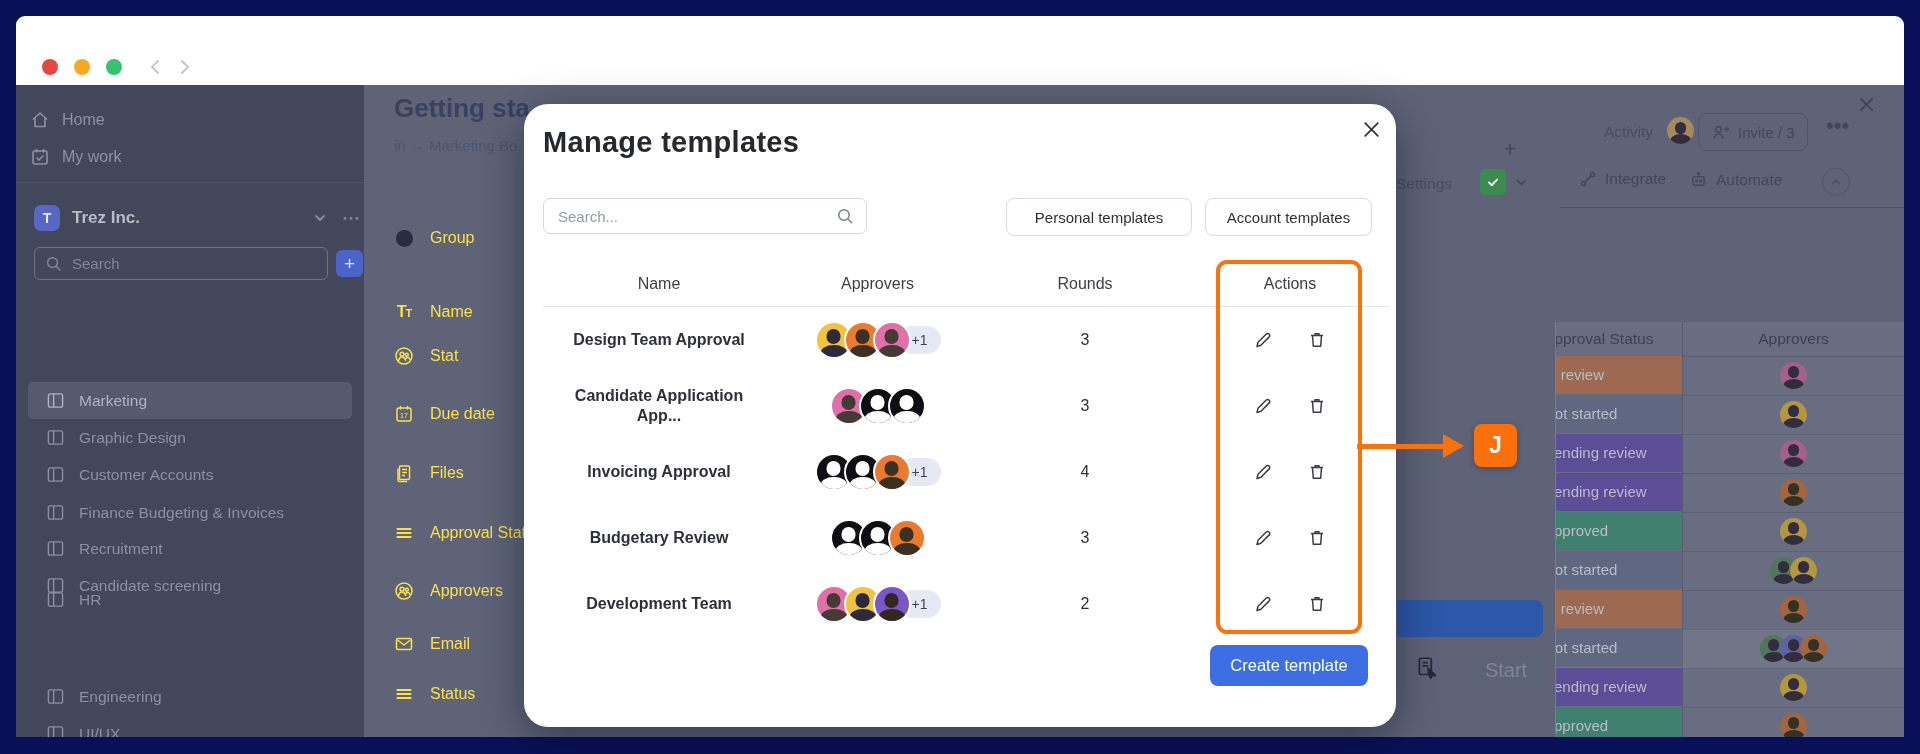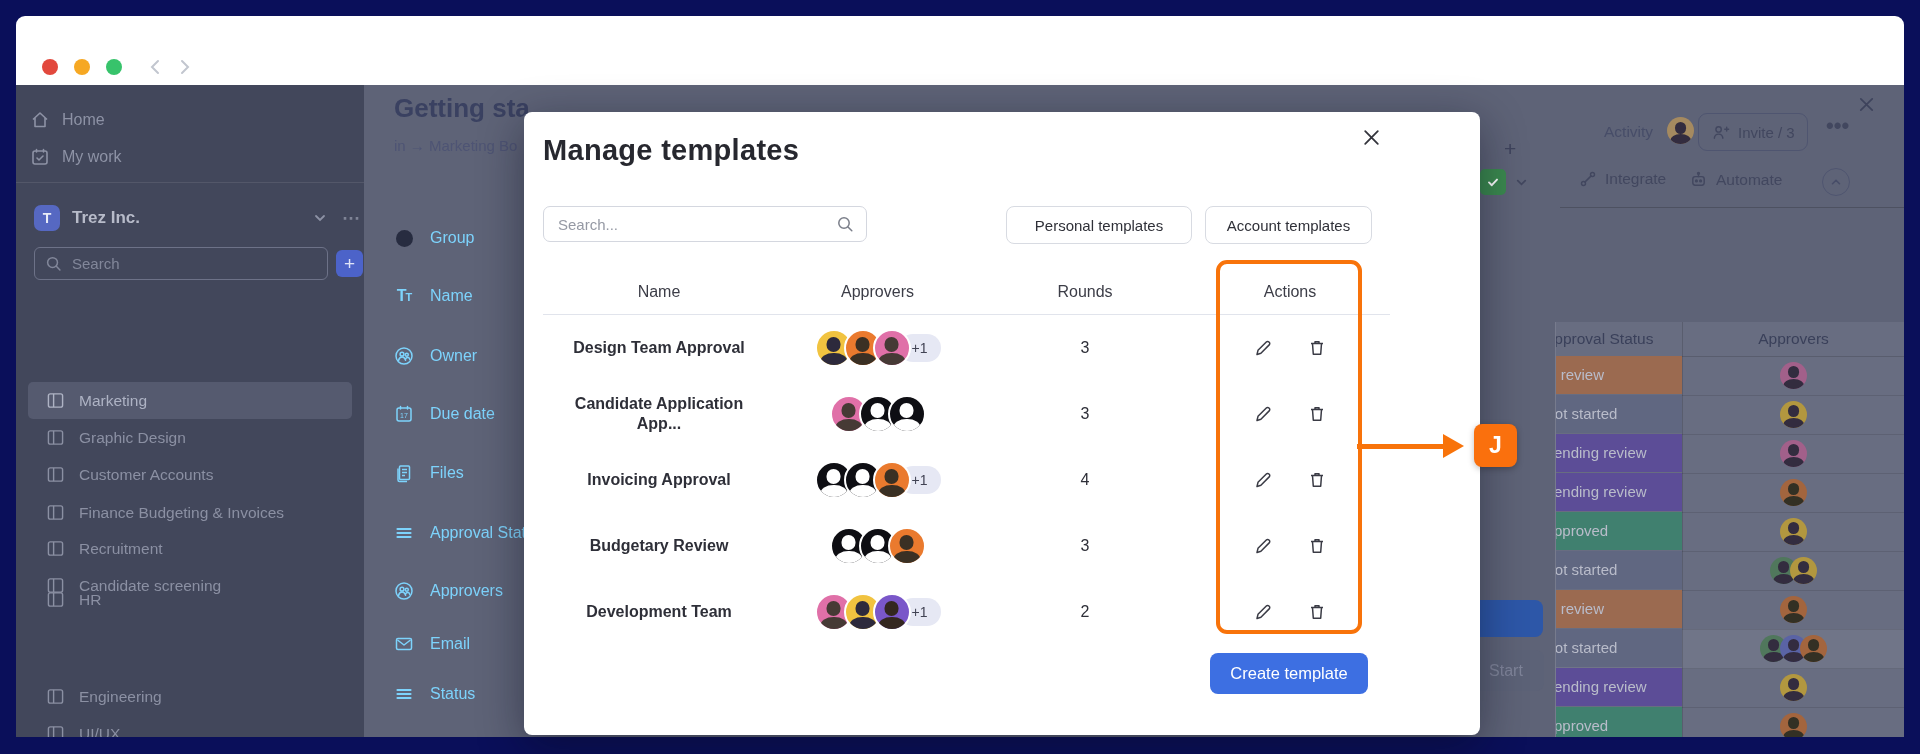--- a/index.html
+++ b/index.html
@@ -24,30 +24,30 @@
   .sb-search input{border:none;outline:none;background:transparent;color:#9da2b4;font-size:15px;width:200px;font-family:inherit;}
   .sb-search input::placeholder{color:#82879a;}
   .sb-plus{position:absolute;left:320px;top:165px;width:27px;height:27px;border-radius:6px;background:#4c63c9;color:#dfe4f8;font-size:19px;display:flex;align-items:center;justify-content:center;}
   .sb-item{position:absolute;left:12px;width:324px;height:37px;display:flex;align-items:center;gap:14px;color:#8b90a3;font-size:15.5px;padding-left:18px;box-sizing:border-box;border-radius:5px;}
   .sb-item.sel{background:#555a6f;color:#aeb3c4;}
 
   
   .main{left:348px;top:0;width:1540px;height:652px;background:#5e6377;}
   .pg-title{left:30px;top:8px;font-size:26px;font-weight:bold;color:#3a4161;white-space:nowrap;}
   .pg-crumb{left:30px;top:52px;font-size:15px;color:#4e5474;white-space:nowrap;}
-  .field{position:absolute;left:30px;height:26px;display:flex;align-items:center;gap:16px;color:#7dd3fc;font-size:16px;white-space:nowrap;}
+  .field{position:absolute;left:30px;height:26px;display:flex;align-items:center;gap:16px;color:#fde047;font-size:16px;white-space:nowrap;}
   .tticon{font-weight:bold;letter-spacing:-1px;}
   .tticon .sm{font-size:11px;}
   .tr-text{color:#474d68;font-size:15.5px;}
   .invite-btn{display:flex;align-items:center;gap:8px;border:1.5px solid #4f5570;border-radius:9px;height:38px;padding:0 12px;color:#42475f;font-size:15px;box-sizing:border-box;}
   .circle-btn{width:28px;height:28px;border:1.5px solid #4f5570;border-radius:50%;display:flex;align-items:center;justify-content:center;color:#474d68;box-sizing:border-box;}
   .chkbox{width:26px;height:26px;border-radius:5px;background:#3b8a4f;display:flex;align-items:center;justify-content:center;}
   .hr2{position:absolute;height:1px;background:rgba(0,0,0,.18);}
   .bluebar{left:1033px;top:515px;width:146px;height:37px;background:#2d57a8;border-radius:0 8px 8px 0;}
-  .startbtn{left:1104px;top:565px;width:76px;height:41px;background:#5c6277;border-radius:8px;color:#7f8499;font-size:16px;display:flex;align-items:center;justify-content:center;}
+  .startbtn{left:1104px;top:565px;width:76px;height:41px;background:#5c6277;border-radius:8px;color:#7f8499;font-size:20px;display:flex;align-items:center;justify-content:center;}
 
   
   .btable{left:1191px;top:237px;width:349px;height:415px;background:#686d81;overflow:hidden;border-left:1px solid rgba(255,255,255,.10);}
   .bt-head{position:absolute;left:0;top:0;width:100%;height:34px;color:#3a405a;font-size:15.5px;border-bottom:1px solid rgba(0,0,0,.14);}
   .bt-vline{position:absolute;left:126px;top:0;bottom:0;width:1px;background:rgba(0,0,0,.14);}
   .brow{position:absolute;left:0;width:100%;height:39px;border-bottom:1px solid rgba(0,0,0,.10);}
   .brow.hl{background:rgba(255,255,255,.06);}
   .pill{position:absolute;left:-35px;top:0;width:161px;height:38px;line-height:38px;padding-left:23px;box-sizing:border-box;color:#b9bcca;font-size:15px;white-space:nowrap;overflow:visible;}
   .pill[data-status="In review"]{background:#9b6a50;}
   .pill[data-status="Not started"]{background:#606781;}
@@ -68,21 +68,21 @@
   .av[data-variant="m-yellow"]{--bg:#b2973f;--sil:#332c3f;}
   .av[data-variant="m-orange"]{--bg:#a3653e;--sil:#333024;}
   .av[data-variant="m-green"]{--bg:#50775c;--sil:#332c3f;}
   .av[data-variant="m-blue"]{--bg:#5a63a5;--sil:#332c3f;}
   .av[data-variant="m-tan"]{--bg:#a58a60;--sil:#332c3f;}
   .av.sz34{width:34px;height:34px;border:2px solid #fff;margin-left:-9px;}
   .av.sz27{width:27px;height:27px;margin-left:-7px;}
   .av.sz27:first-child,.av.sz34:first-child{margin-left:0;}
 
   
-  .modal{left:524px;top:112px;width:956px;height:623px;background:#ffffff;border-radius:8px;box-shadow:0 12px 45px rgba(8,10,28,.45);z-index:10;}
+  .modal{left:524px;top:104px;width:872px;height:623px;background:#ffffff;border-radius:24px;box-shadow:0 12px 45px rgba(8,10,28,.45);z-index:10;}
   .m-title{left:19px;top:22px;font-size:29px;font-weight:bold;color:#27282f;letter-spacing:.3px;}
   .m-close{left:834px;top:12px;width:26px;height:26px;display:flex;align-items:center;justify-content:center;color:#33343c;}
   .m-search{left:19px;top:94px;width:324px;height:36px;border:1.3px solid #d4d7df;border-radius:7px;display:flex;align-items:center;padding:0 12px;box-sizing:border-box;gap:8px;}
   .m-search input{flex:1;border:none;outline:none;font-size:15px;color:#5a5d68;font-family:inherit;}
   .m-search input::placeholder{color:#9599a4;}
   .m-tab{position:absolute;top:94px;height:38px;border:1.4px solid #d8dbe2;border-radius:8px;display:flex;align-items:center;justify-content:center;font-size:15px;color:#2f3038;box-sizing:border-box;background:#fff;}
   .mtable{position:absolute;left:19px;top:158px;width:847px;}
   .mthead{display:grid;grid-template-columns:232px 205px 210px 200px;height:44px;border-bottom:1.5px solid #e1e4ec;}
   .mthead div{display:flex;align-items:center;justify-content:center;font-size:16px;color:#3c3d47;}
   .mrow{display:grid;grid-template-columns:232px 205px 210px 200px;height:66px;}
@@ -255,34 +255,34 @@
       <div class="abs pg-title">Getting sta</div>
       <div class="abs pg-crumb">in → Marketing Bo</div>
 
       
       <div class="field" style="top:140px">
         <span style="width:20px;display:flex;justify-content:center">
             <span style="width:17px;height:17px;border-radius:50%;background:#272c40;display:inline-block"></span>
           </span>
         <span>Group</span>
       </div>
-      <div class="field" style="top:198px">
+      <div class="field" style="top:214px">
         <span class="tticon" style="width:20px;text-align:center">T<span class="sm">T</span></span>
         <span>Name</span>
       </div>
       <div class="field" style="top:258px">
         <span>
             <svg width="20" height="20" viewBox="0 0 20 20" fill="none" stroke="currentColor" stroke-width="1.5">
               <circle cx="10" cy="10" r="8"></circle>
               <circle cx="8" cy="8.2" r="1.9"></circle>
               <circle cx="12.8" cy="8.8" r="1.5"></circle>
               <path d="M4.5 14.5 c0.6-2.4 2-3.4 3.6-3.4 s2.9 1 3.5 3.2 M11.5 13.3 c0.5-1.2 1.4-1.8 2.3-1.7 1 0 1.7 0.7 2.1 1.9" stroke-linecap="round"></path>
             </svg>
           </span>
-        <span>Owner</span>
+        <span>Stat</span>
       </div>
       <div class="field" style="top:316px">
         <span>
             <svg width="20" height="20" viewBox="0 0 20 20" fill="none" stroke="currentColor" stroke-width="1.5" stroke-linecap="round">
               <rect x="3" y="4" width="14" height="13" rx="2"></rect>
               <path d="M6.5 2.5 V5 M13.5 2.5 V5"></path>
               <text x="10" y="14" text-anchor="middle" font-size="7" fill="currentColor" stroke="none" font-family="inherit">17</text>
             </svg>
           </span>
         <span>Due date</span>

